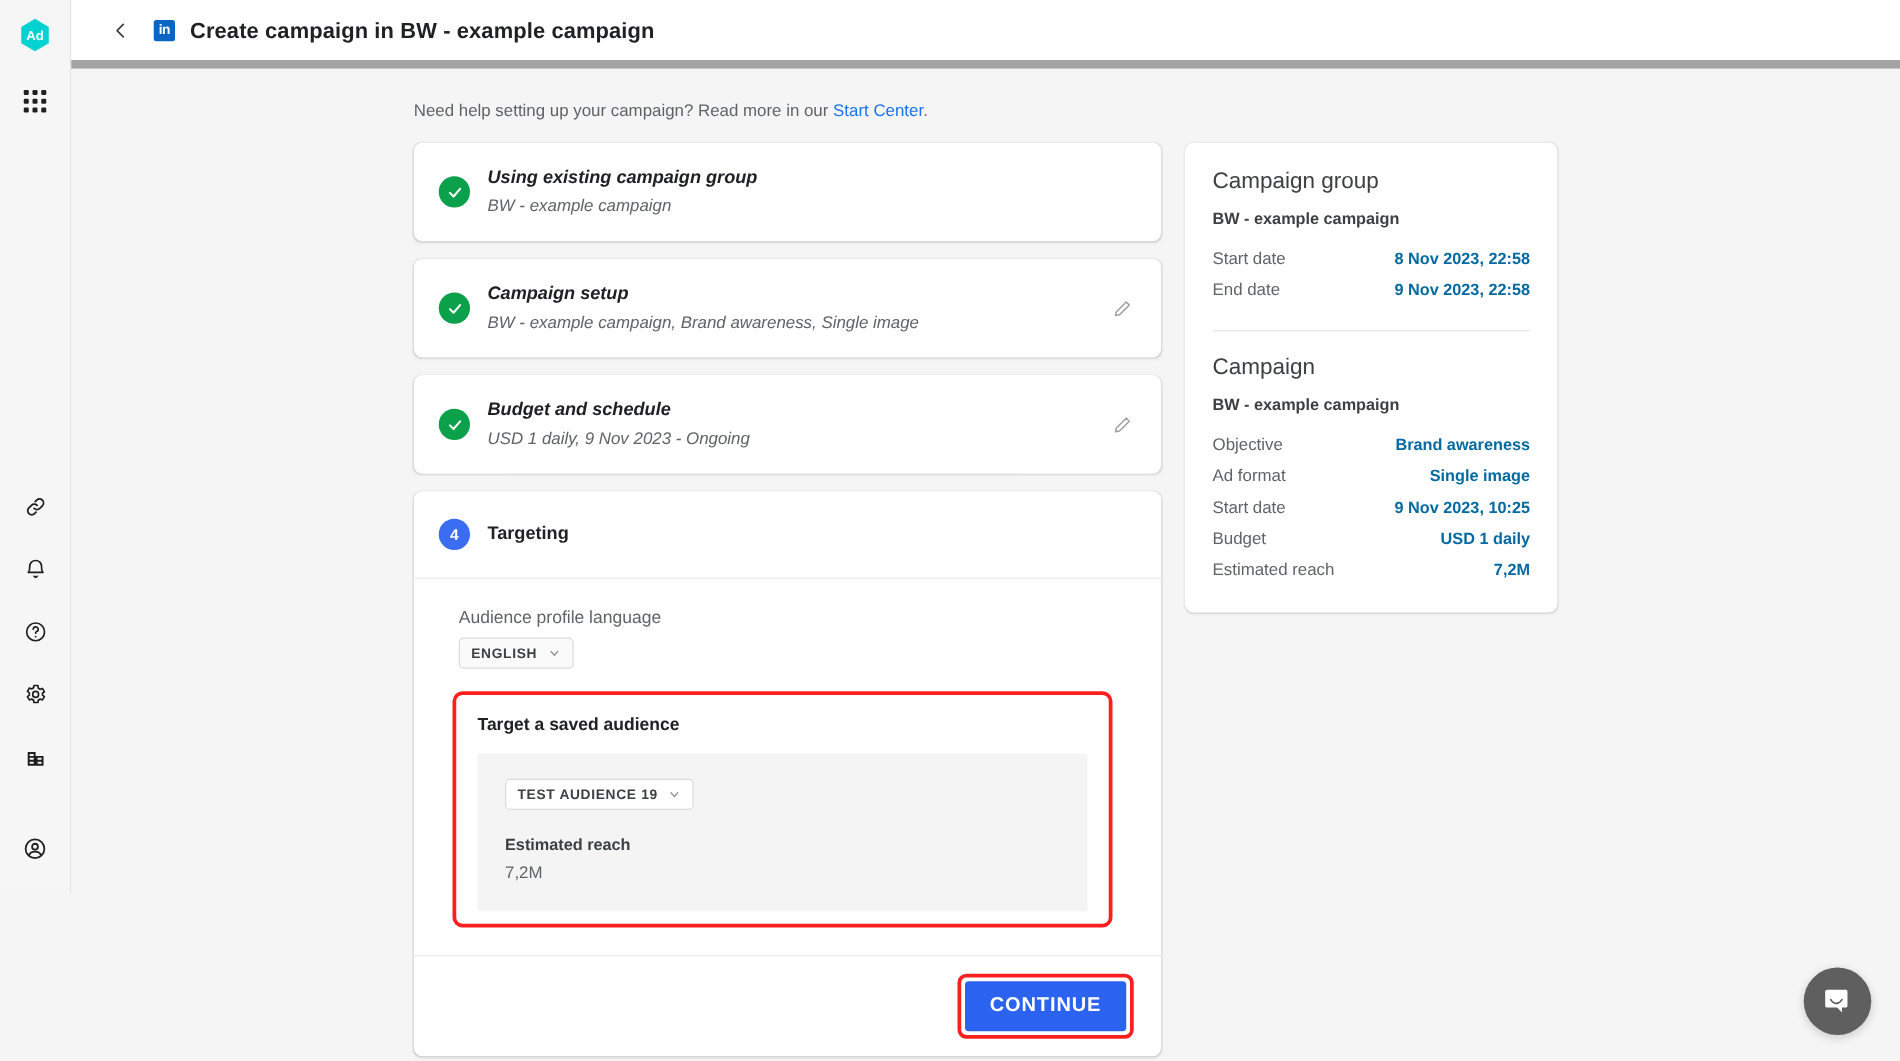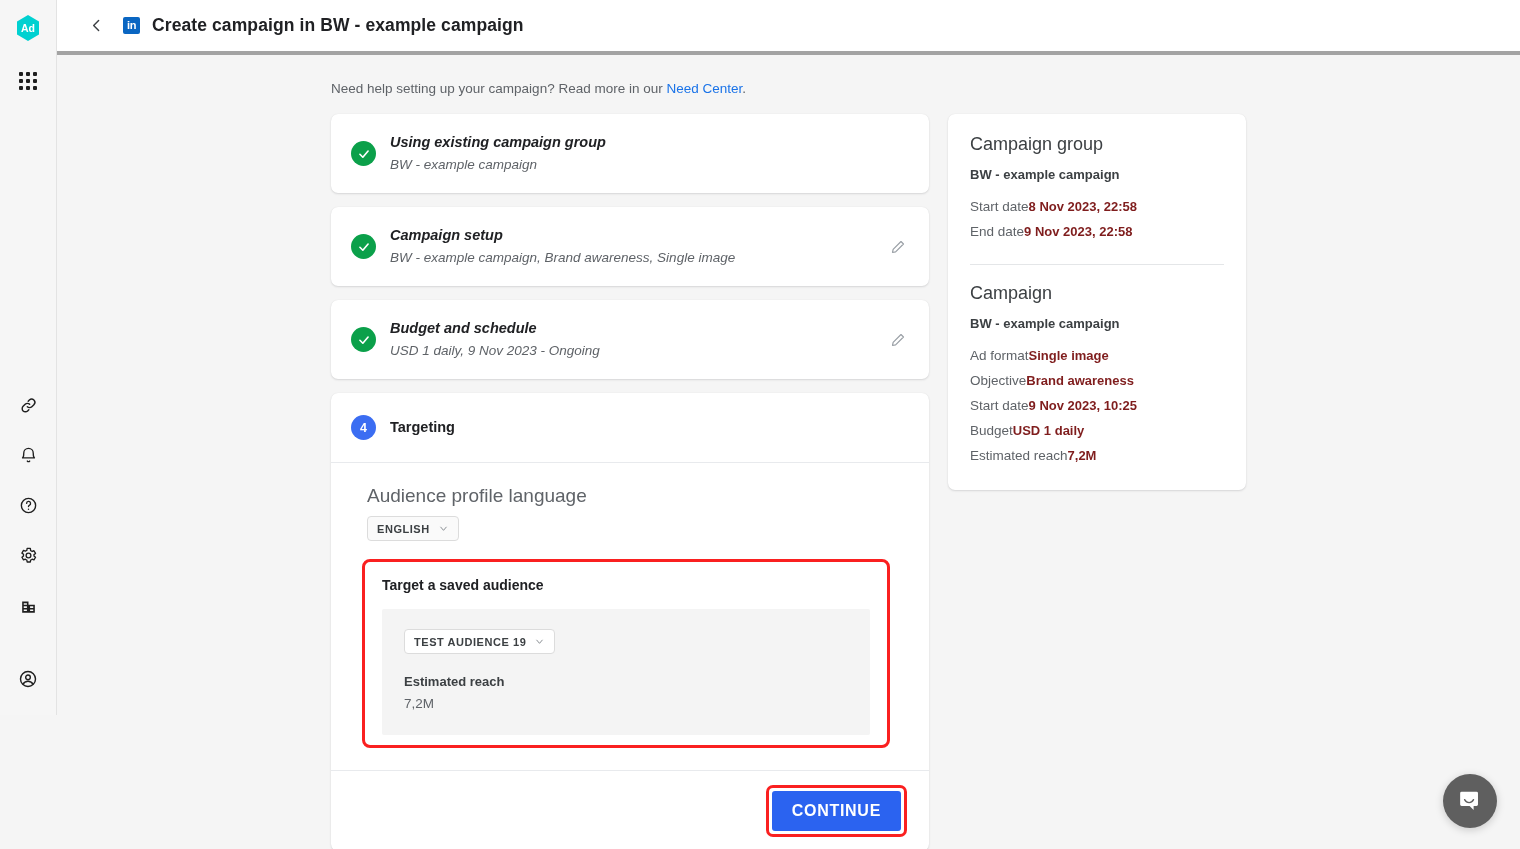--- a/index.html
+++ b/index.html
@@ -30,21 +30,21 @@
   .rail-spacer { flex: 1 1 auto; }
   .grid-dots { display: grid; grid-template-columns: repeat(3, 4px); grid-gap: 3px; }
   .grid-dots i { width: 4px; height: 4px; background: #1f1f1f; border-radius: 1px; display:block; }
 
   
   .right { flex: 1 1 auto; height: 849px; display: flex; flex-direction: column; min-width: 0; }
 
   
   .header {
     height: 55px; background: #ffffff;
-    border-bottom: 4px solid #a3a3a3;
+    border-bottom: 7px solid #a3a3a3;
     display: flex; align-items: center; padding-left: 26px;
     flex: 0 0 55px;
   }
   .back-chevron {
     width: 26px; height: 26px; display: flex; align-items: center; justify-content: center;
     cursor: pointer; color: #3c4043;
   }
   .li-badge {
     width: 17px; height: 17px; background: #0a66c2; border-radius: 2px;
     margin-left: 14px; display: flex; align-items: center; justify-content: center;
@@ -96,21 +96,21 @@
   }
   .step-row.single { padding-top: 19px; padding-bottom: 19px; }
 
   
   .targeting-card { background:#fff; border-radius:7px;
     box-shadow: 0 1px 2px rgba(60,64,67,.16), 0 0 1px rgba(60,64,67,.10);
     margin-bottom: 14px; }
   .targeting-head { display:flex; align-items:center; padding: 22px 20px; }
   .hr { height:1px; background:#e8eaed; width:100%; }
   .targeting-body { padding: 22px 24px 0 36px; }
-  .field-label { font-size: 19px; color: #5f6368; margin-bottom: 9px; }
+  .field-label { font-size: 14px; color: #5f6368; margin-bottom: 9px; }
 
   .pill {
     display: inline-flex; align-items: center; gap: 8px;
     height: 25px; padding: 0 9px;
     border: 1px solid #dcdcdc; border-radius: 4px; background: #fafafa;
     font-size: 11px; font-weight: bold; color: #3c4043; letter-spacing: .55px;
     cursor: pointer; white-space: nowrap;
   }
   .pill.white { background: #ffffff; justify-content: flex-end; }
   .pill .chev { color: #80868b; display:flex; }
@@ -135,23 +135,23 @@
   }
 
   
   .panel {
     background: #ffffff; border-radius: 7px;
     box-shadow: 0 1px 2px rgba(60,64,67,.16), 0 0 1px rgba(60,64,67,.10);
     padding: 20px 22px 22px 22px;
   }
   .panel-h { font-size: 18px; font-weight: normal; color: #3c4043; margin-bottom: 12px; }
   .panel-sub { font-size: 13px; font-weight: bold; color: #3c4043; margin-bottom: 12px; }
-  .kv { display: flex; align-items: baseline; padding: 5px 0; }
+  .kv { display: flex; justify-content: space-between; align-items: baseline; padding: 5px 0; }
   .k { font-size: 13.5px; color: #5f6368; }
-  .v { font-size: 13px; font-weight: bold; color: #7f1d1d; text-align: right; }
+  .v { font-size: 13px; font-weight: bold; color: #0369a1; text-align: right; }
   .panel-div { height: 1px; background: #e4e6e8; margin: 20px 0 18px 0; }
 
   
   .intercom {
     position: absolute; right: 23px; bottom: 21px;
     width: 54px; height: 54px; border-radius: 50%; background: #5f5f5f;
     display: flex; align-items: center; justify-content: center; cursor: pointer;
     box-shadow: 0 2px 8px rgba(0,0,0,.18);
   }
 </style>
@@ -239,21 +239,21 @@
       </div>
       <div class="li-badge">in</div>
       <div class="header-title">Create campaign in BW - example campaign</div>
     </div>
 
     <div class="body">
       <div class="content">
         <div class="inner">
 
           <div class="helpline">
-            <span>Need help setting up your campaign? Read more in our </span><a href="#">Need Center</a><span>.</span>
+            <span>Need help setting up your campaign? Read more in our </span><a href="#">Start Center</a><span>.</span>
           </div>
 
           <div class="cols">
 
             <div class="col-main">
 
               <div class="card">
                 <div class="step-row single">
                   <div class="step-badge badge-done">
                     <svg width="14" height="14" viewBox="0 0 24 24" fill="none" stroke="#ffffff" stroke-width="2.8" stroke-linecap="round" stroke-linejoin="round">
@@ -363,26 +363,26 @@
                   <span class="k">End date</span>
                   <span class="v">9 Nov 2023, 22:58</span>
                 </div>
 
                 <div class="panel-div"></div>
 
                 <div class="panel-h">Campaign</div>
                 <div class="panel-sub">BW - example campaign</div>
 
                 <div class="kv">
+                  <span class="k">Objective</span>
+                  <span class="v">Brand awareness</span>
+                </div>
+                <div class="kv">
                   <span class="k">Ad format</span>
                   <span class="v">Single image</span>
-                </div>
-                <div class="kv">
-                  <span class="k">Objective</span>
-                  <span class="v">Brand awareness</span>
                 </div>
                 <div class="kv">
                   <span class="k">Start date</span>
                   <span class="v">9 Nov 2023, 10:25</span>
                 </div>
                 <div class="kv">
                   <span class="k">Budget</span>
                   <span class="v">USD 1 daily</span>
                 </div>
                 <div class="kv">

